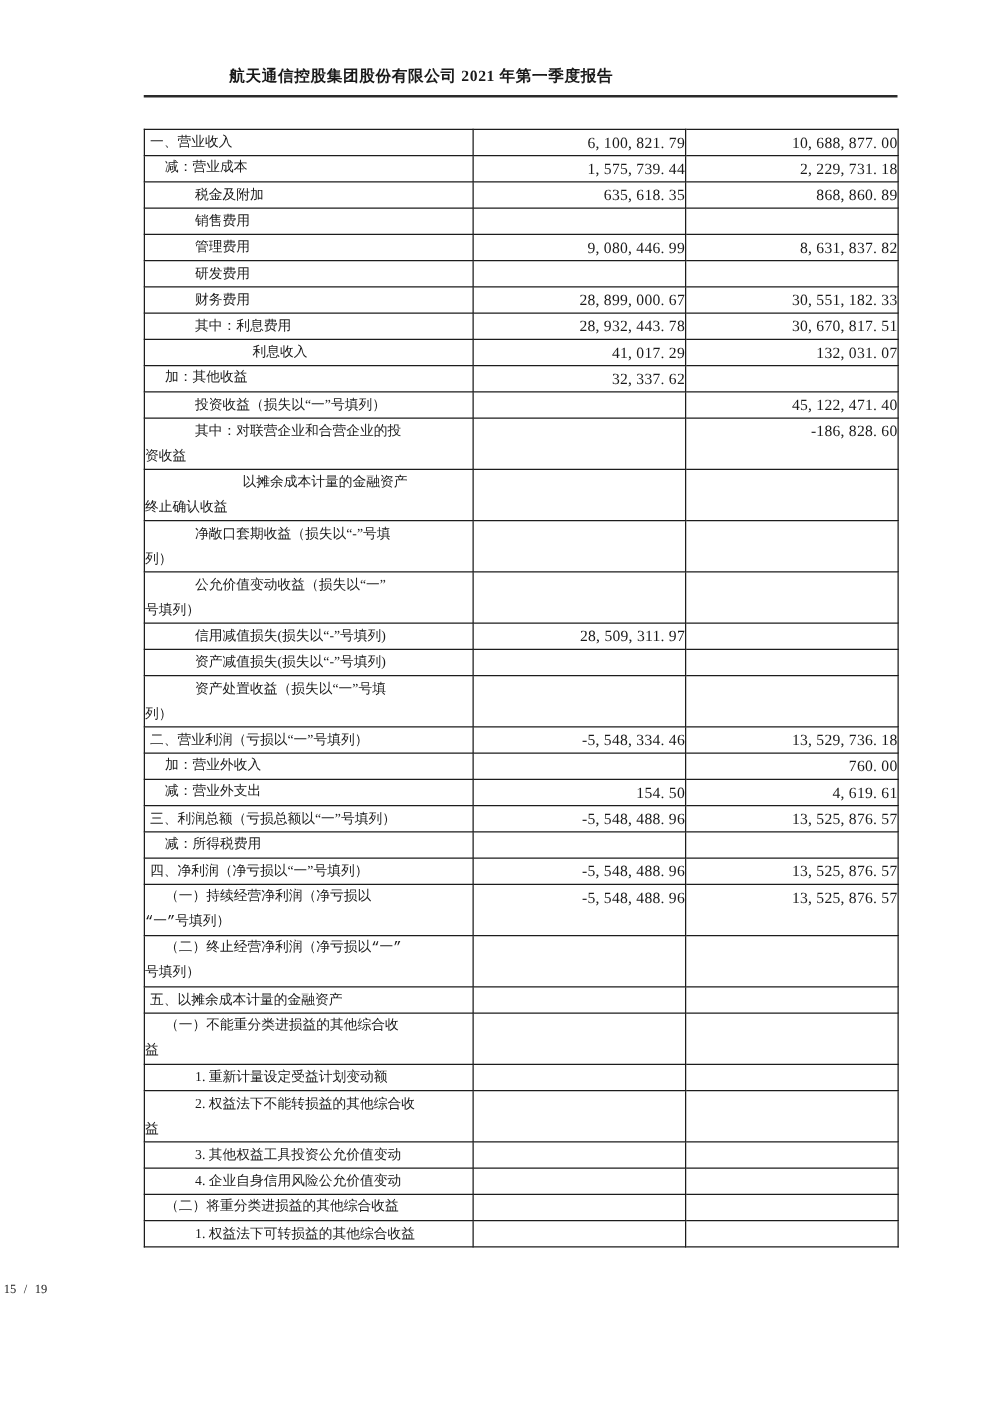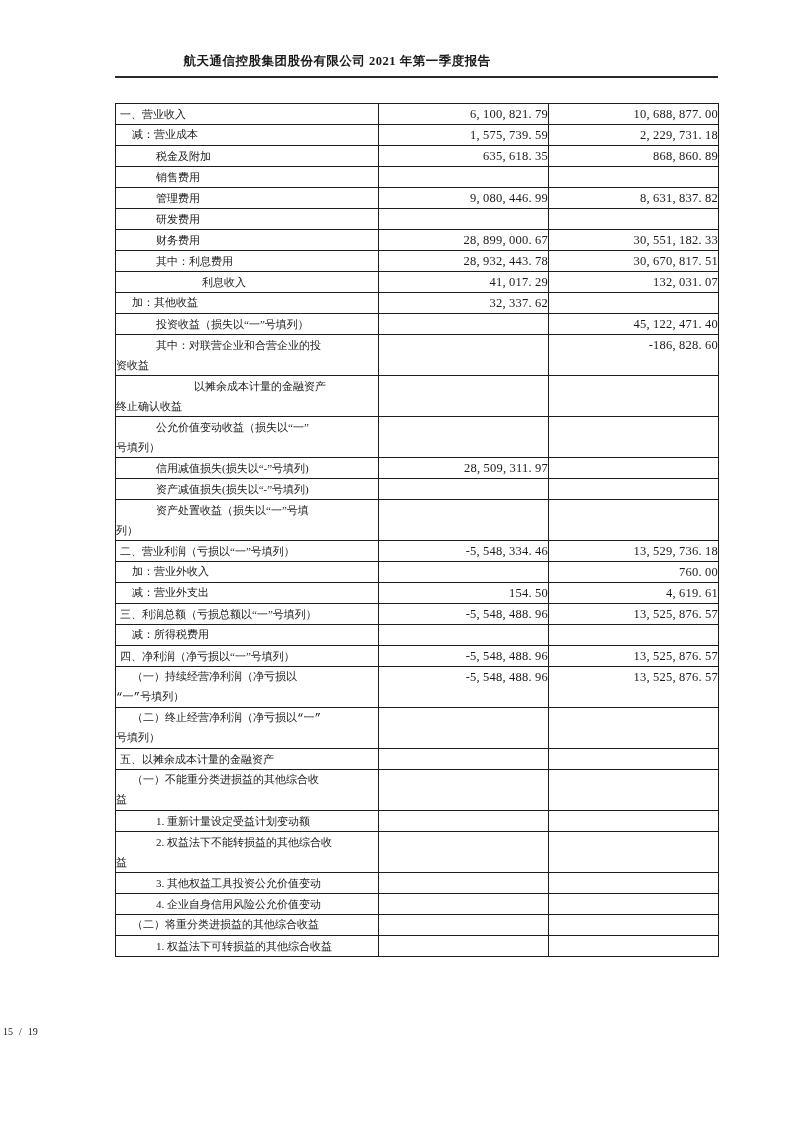--- a/index.html
+++ b/index.html
@@ -68,21 +68,21 @@
       <col style="width:170px">
     </colgroup>
     <tbody>
         <tr>
           <td class="label ind0">一、营业收入</td>
           <td class="num">6, 100, 821. 79</td>
           <td class="num">10, 688, 877. 00</td>
         </tr>
         <tr>
           <td class="label ind1">减：营业成本</td>
-          <td class="num">1, 575, 739. 59</td>
+          <td class="num">1, 575, 739. 44</td>
           <td class="num">2, 229, 731. 18</td>
         </tr>
         <tr>
           <td class="label ind2">税金及附加</td>
           <td class="num">635, 618. 35</td>
           <td class="num">868, 860. 89</td>
         </tr>
         <tr>
           <td class="label ind2">销售费用</td>
           <td class="num"></td>
@@ -125,20 +125,26 @@
         </tr>
         <tr>
           <td class="label ind2">其中：对联营企业和合营企业的投
 资收益</td>
           <td class="num"></td>
           <td class="num">-186, 828. 60</td>
         </tr>
         <tr>
           <td class="label ind4">以摊余成本计量的金融资产
 终止确认收益</td>
+          <td class="num"></td>
+          <td class="num"></td>
+        </tr>
+        <tr>
+          <td class="label ind2">净敞口套期收益（损失以“-”号填
+列）</td>
           <td class="num"></td>
           <td class="num"></td>
         </tr>
         <tr>
           <td class="label ind2">公允价值变动收益（损失以“一”
 号填列）</td>
           <td class="num"></td>
           <td class="num"></td>
         </tr>
         <tr>

